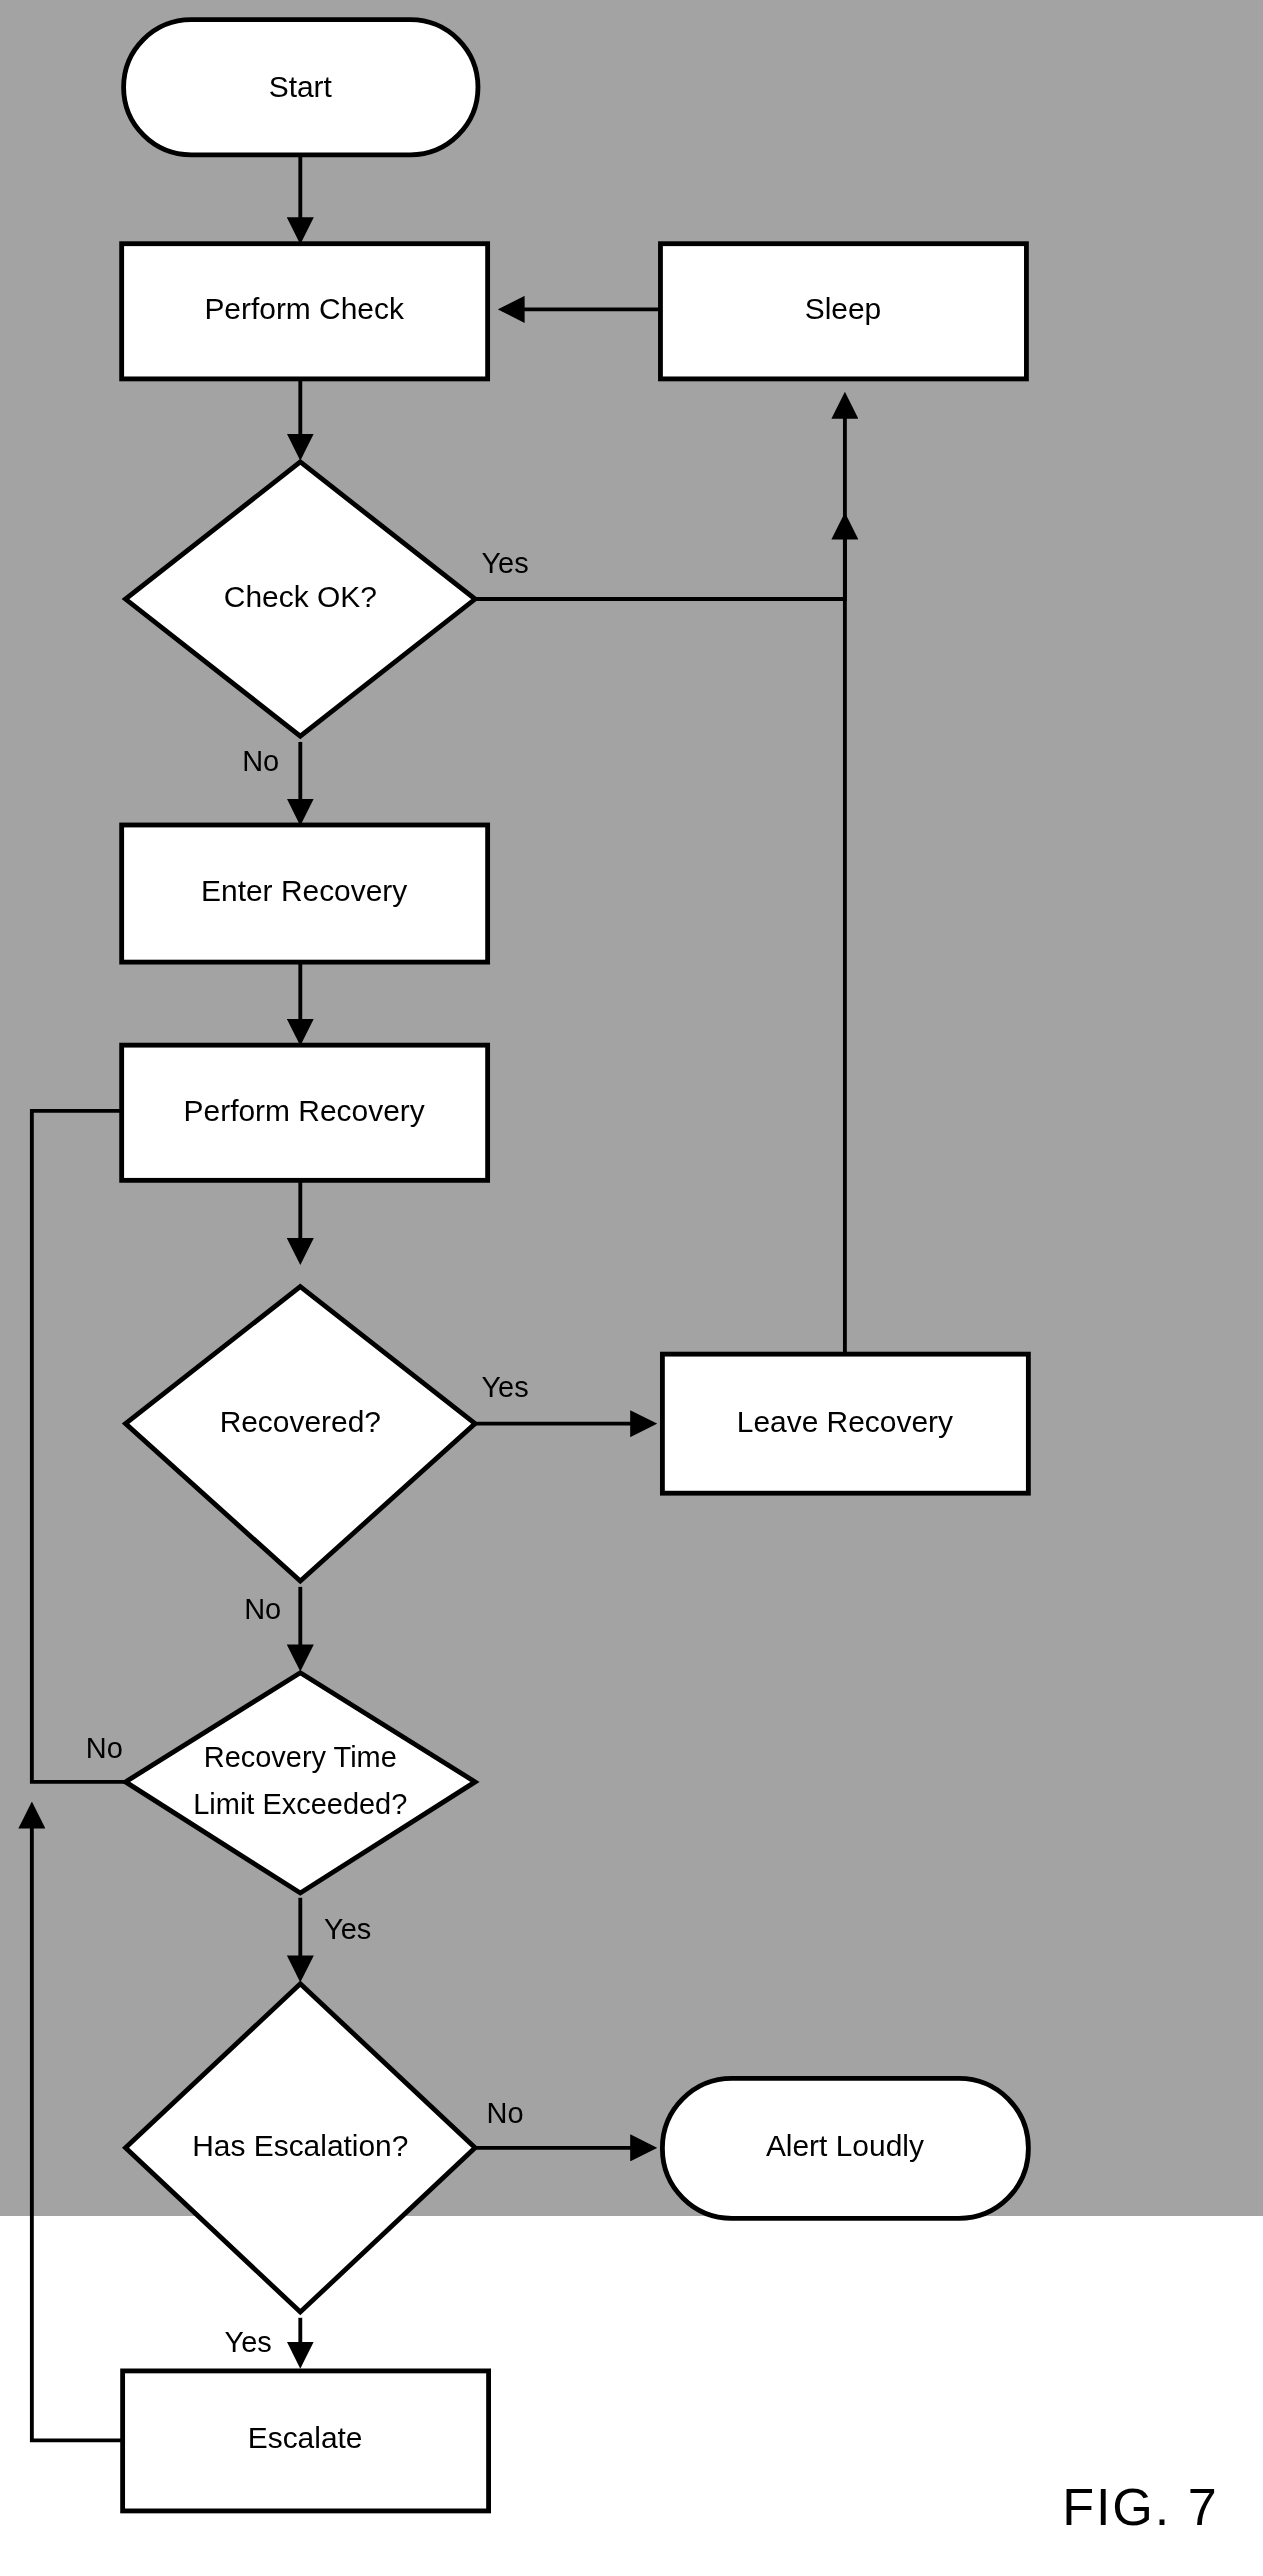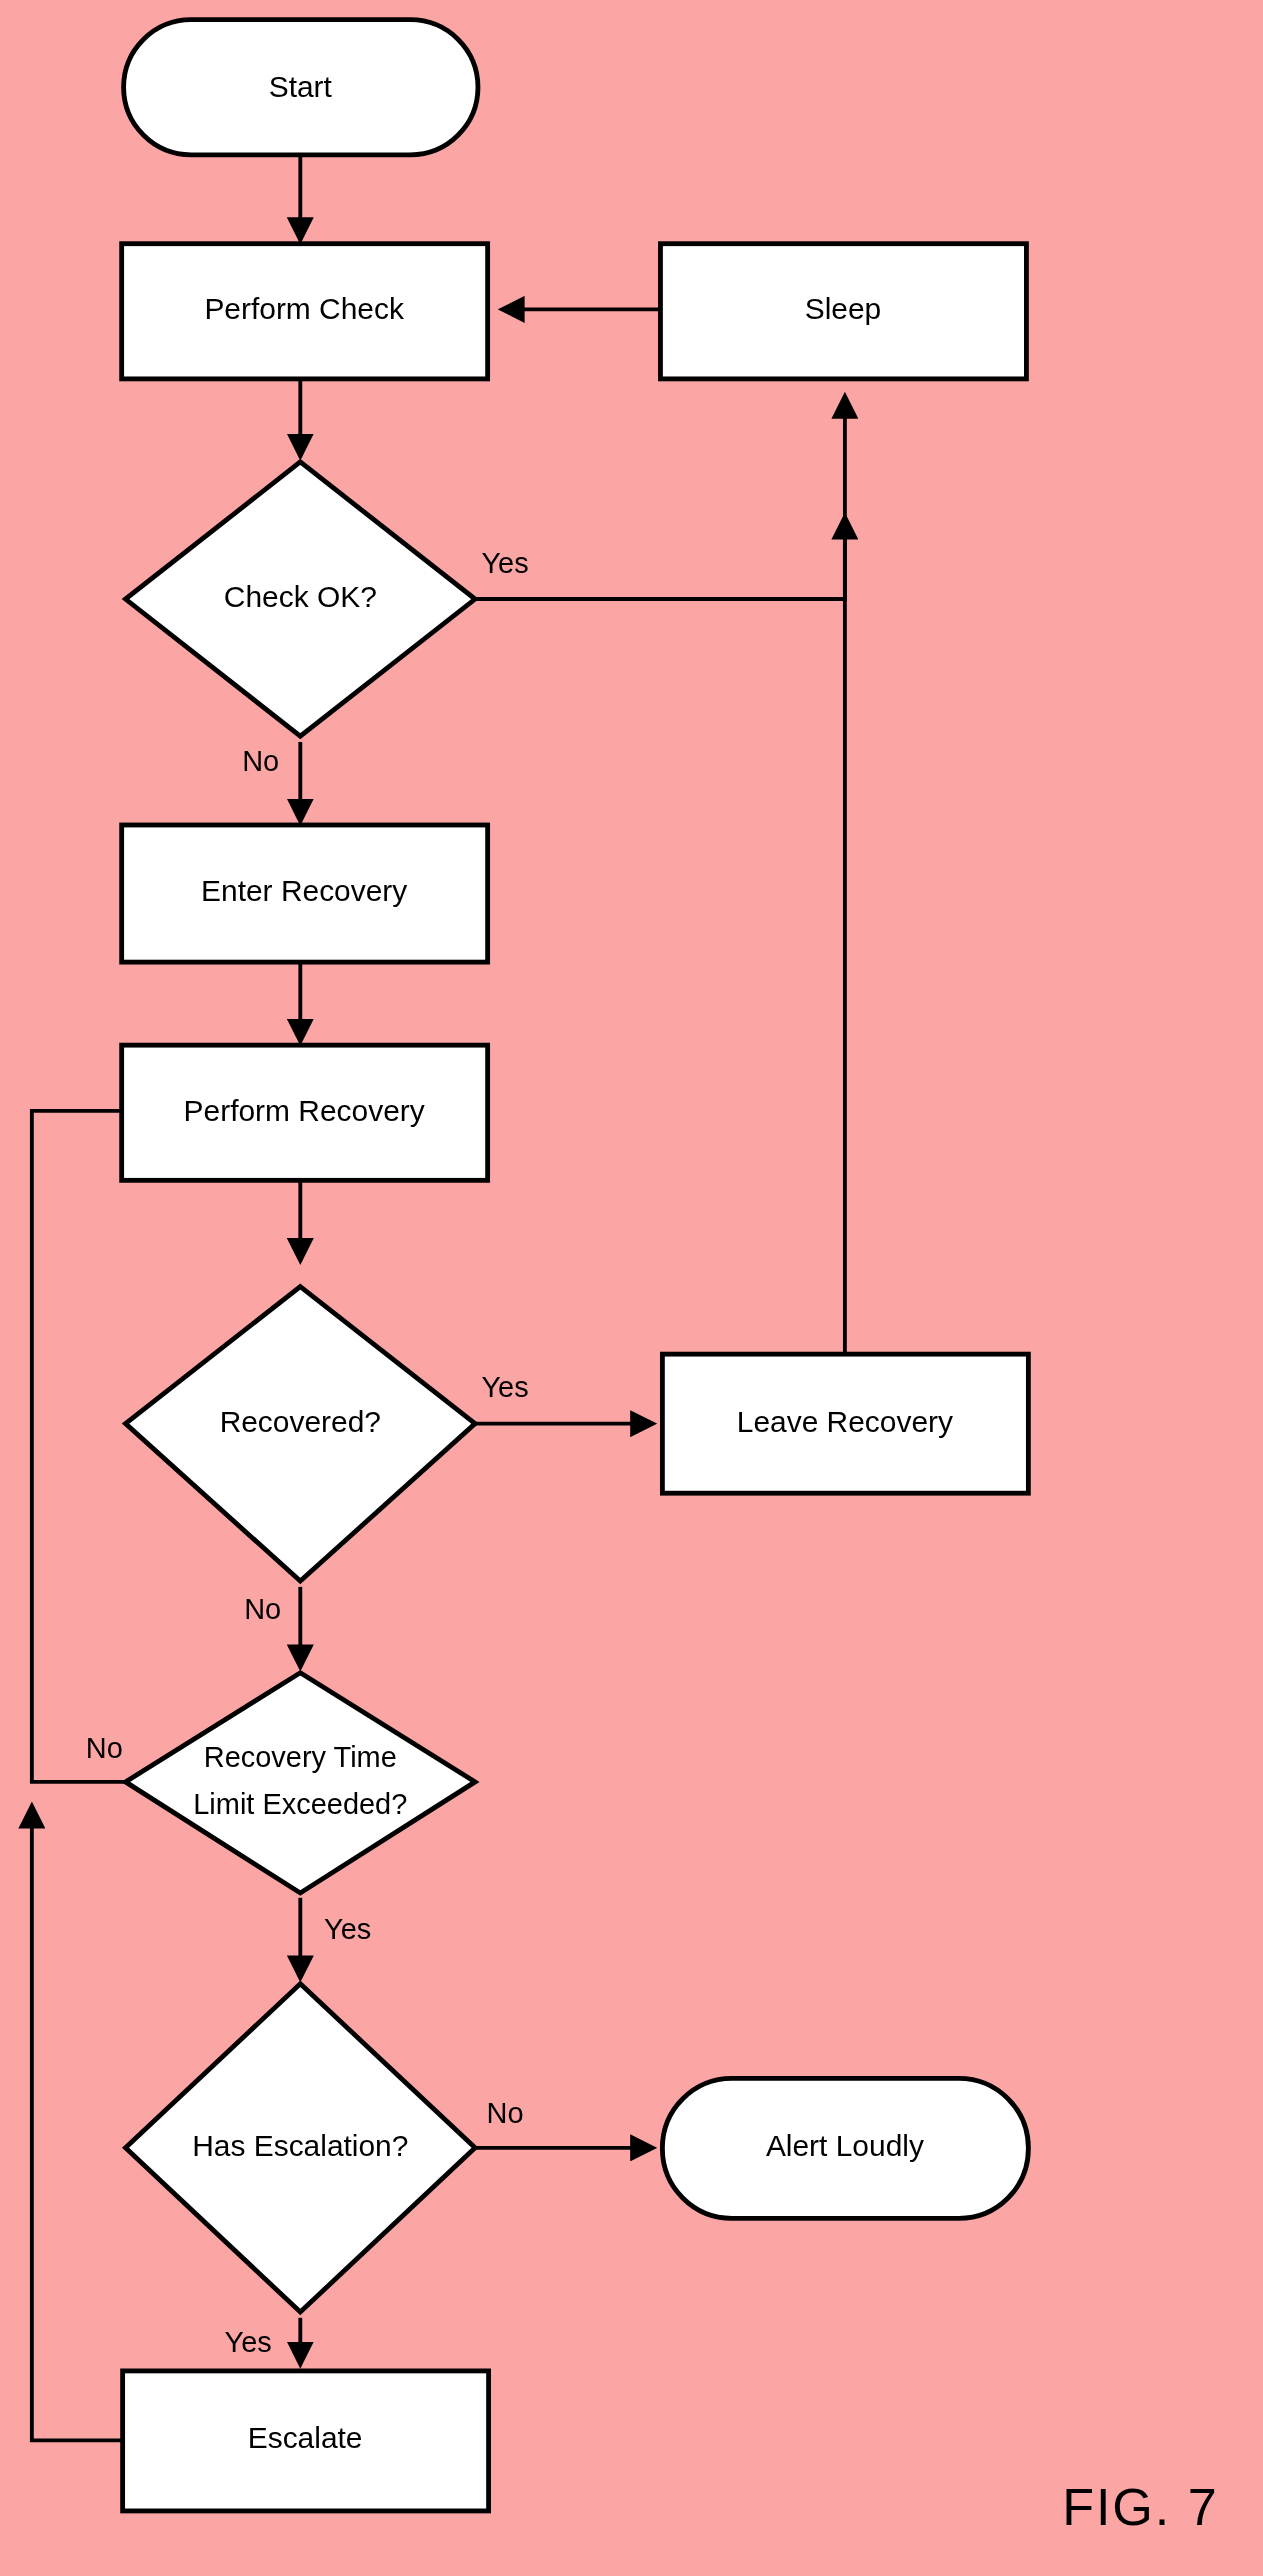--- a/index.html
+++ b/index.html
@@ -9,22 +9,22 @@
   }
   body {
     width: 1263px;
     height: 2576px;
     font-family: "Liberation Sans", sans-serif;
     overflow: hidden;
   }
   #figure-root {
     position: relative;
     width: 1263px;
-    height: 2576px;
-    background: #fca5a5;
+    height: 2216px;
+    background: #a3a3a3;
   }
   svg#flowchart {
     display: block;
     width: 1263px;
     height: 2576px;
   }
   .node-shape {
     fill: #ffffff;
     stroke: #000000;
     stroke-width: 5;

